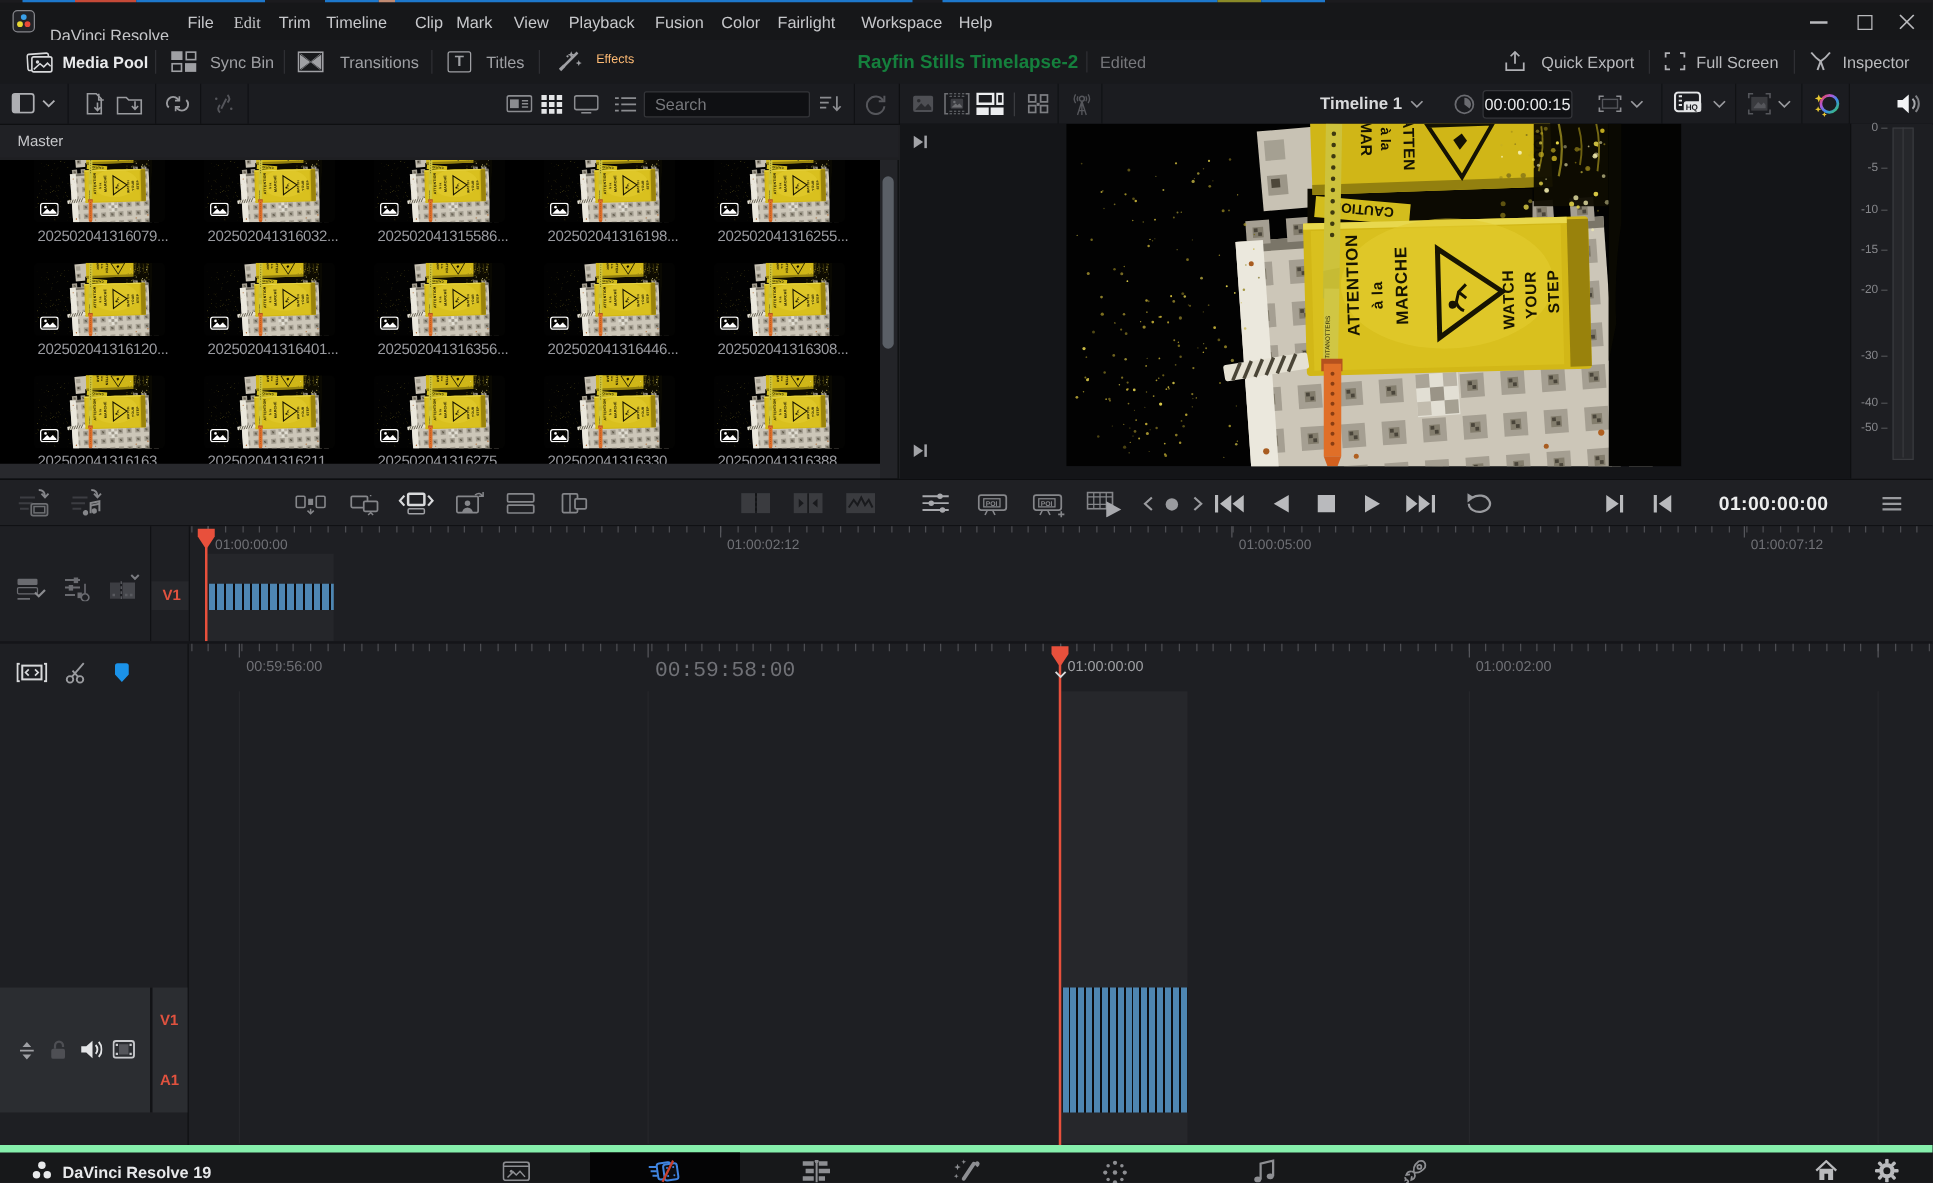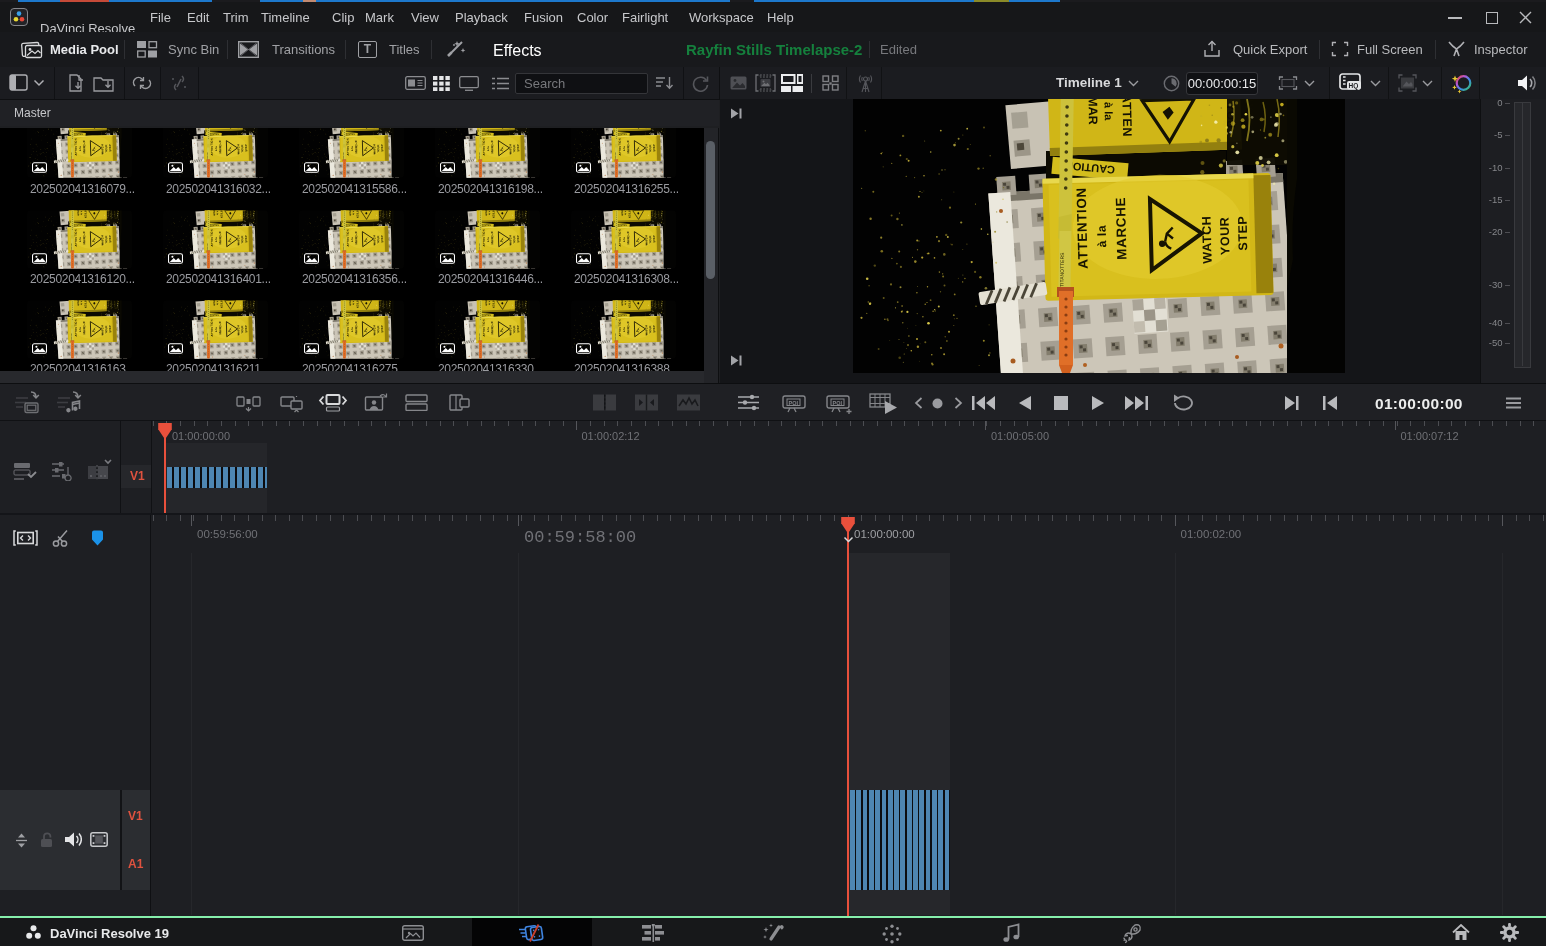--- a/index.html
+++ b/index.html
@@ -659,21 +659,21 @@
 <div class="row" style="top:2px;height:30px;background:#161719;" id="menubar">
   <div class="abs" style="left:10px;top:6px;width:16px;height:16px;border-radius:4px;border:1px solid #85868b;background:#222327;">
     <svg width="16" height="16" viewBox="0 0 16 16">
       <circle cx="8" cy="4.6" r="2.3" fill="#3aa0e8"></circle>
       <circle cx="5" cy="10.3" r="2.3" fill="#e8d832"></circle>
       <circle cx="11" cy="10.3" r="2.3" fill="#e84838"></circle>
     </svg>
   </div>
   <div class="abs menu" style="left:40px;top:19px;">DaVinci Resolve</div>
   <div class="abs menu" style="left:150px;top:8px;">File</div>
-  <div class="abs menu" style="left:187px;top:8px;">Edit</div>
+  <div class="abs menu" style="left:187px;top:8px;font-family:Liberation Serif, serif;">Edit</div>
   <div class="abs menu" style="left:223px;top:8px;">Trim</div>
   <div class="abs menu" style="left:261px;top:8px;">Timeline</div>
   <div class="abs menu" style="left:332px;top:8px;">Clip</div>
   <div class="abs menu" style="left:365px;top:8px;">Mark</div>
   <div class="abs menu" style="left:411px;top:8px;">View</div>
   <div class="abs menu" style="left:455px;top:8px;">Playback</div>
   <div class="abs menu" style="left:524px;top:8px;">Fusion</div>
   <div class="abs menu" style="left:577px;top:8px;">Color</div>
   <div class="abs menu" style="left:622px;top:8px;">Fairlight</div>
   <div class="abs menu" style="left:689px;top:8px;">Workspace</div>
@@ -713,21 +713,21 @@
   <div class="abs" style="left:358px;top:9px;width:17px;height:15px;border:1.4px solid #9fa0a4;border-radius:2px;color:#9fa0a4;font-size:12px;font-weight:bold;text-align:center;line-height:15px;">T</div>
   <div class="abs" style="left:389px;top:10px;color:#9fa0a4;font-size:13px;">Titles</div>
   <div class="sep" style="left:431px;top:8px;height:19px;"></div>
   <svg class="ic" style="left:443px;top:7px;" width="24" height="22" viewBox="0 0 24 22">
     <path d="M8 14 L19 3" stroke="#9fa0a4" stroke-width="2"></path>
     <path d="M5 17 L8.5 13.5" stroke="#9fa0a4" stroke-width="2.6"></path>
     <path d="M14 2 l0.8 2 2 0.8 -2 0.8 -0.8 2 -0.8 -2 -2 -0.8 2 -0.8 Z" fill="#9fa0a4"></path>
     <path d="M20 9 l0.7 1.7 1.7 0.7 -1.7 0.7 -0.7 1.7 -0.7 -1.7 -1.7 -0.7 1.7 -0.7 Z" fill="#9fa0a4"></path>
     <circle cx="11" cy="6" r="0.9" fill="#9fa0a4"></circle>
   </svg>
-  <div class="abs" style="left:477px;top:10px;color:#ffffff;font-size:16px;margin-left:16px;">Effects</div>
+  <div class="abs" style="left:477px;top:10px;color:#fdba74;font-size:10px;">Effects</div>
   <div class="abs" style="left:686px;top:9px;color:#15803d;font-size:15px;font-weight:bold;">Rayfin Stills Timelapse-2</div>
   <div class="sep" style="left:869px;top:9px;height:17px;"></div>
   <div class="abs" style="left:880px;top:10px;color:#77787c;font-size:13px;">Edited</div>
   <svg class="ic" style="left:1203px;top:8px;" width="18" height="18" viewBox="0 0 18 18">
     <path d="M2 10 V16 H16 V10" fill="none" stroke="#b0b1b5" stroke-width="1.4"></path>
     <path d="M9 1.5 V11" stroke="#b0b1b5" stroke-width="1.4"></path>
       <path d="M5.5 5 L9 1.5 L12.5 5" fill="none" stroke="#b0b1b5" stroke-width="1.4"></path>
   </svg>
   <div class="abs" style="left:1233px;top:10px;color:#b9babd;font-size:13px;">Quick Export</div>
   <div class="sep" style="left:1319px;top:8px;height:19px;"></div>
@@ -1565,21 +1565,21 @@
     <div class="abs" style="left:850px;top:275px;width:100px;height:100px;background:repeating-linear-gradient(90deg,#4e86b2 0,#4e86b2 4.8px,#0c0d10 4.8px,#0c0d10 6.3px);"></div>
     <svg class="ic" style="left:840px;top:0.5px;" width="16" height="18" viewBox="0 0 16 18">
       <path d="M1.2 1 H14.8 V7.2 L9.3 15.5 Q8 17 6.7 15.5 L1.2 7.2 Z" fill="#e8503c"></path>
     </svg>
     <div class="abs" style="left:847px;top:4px;width:2px;height:397px;background:#e8503c;"></div>
     <svg class="ic" style="left:843px;top:21px;" width="11" height="8" viewBox="0 0 11 8">
       <path d="M1.5 1.5 L5.5 5.5 L9.5 1.5" stroke="#d8d9db" stroke-width="1.5" fill="none"></path>
     </svg>
   </div>
 
-<div class="row" style="top:916px;height:30px;background:#17181a;border-top:2px solid #86efac;box-sizing:border-box;" id="pagebar">
+<div class="row" style="top:916px;height:30px;background:#17181a;border-top:6px solid #86efac;box-sizing:border-box;" id="pagebar">
   <svg class="ic" style="left:24px;top:5px;" width="19" height="19" viewBox="0 0 19 19">
     <circle cx="9.5" cy="5.2" r="3" fill="#e8e9eb"></circle>
     <circle cx="5.2" cy="12.8" r="3" fill="#e8e9eb"></circle>
     <circle cx="13.8" cy="12.8" r="3" fill="#e8e9eb"></circle>
   </svg>
   <div class="abs" style="left:50px;top:8px;color:#e8e9eb;font-size:13px;font-weight:bold;">DaVinci Resolve 19</div>
   <svg class="ic" style="left:402px;top:7px;" width="22" height="16" viewBox="0 0 22 16">
     <rect x="0.7" y="0.7" width="20.6" height="14.6" rx="2" fill="none" stroke="#8d8e92" stroke-width="1.4"></rect>
     <path d="M0.7 4 h20.6" stroke="#8d8e92" stroke-width="1.2"></path>
     <circle cx="7" cy="8" r="1.2" fill="#8d8e92"></circle>

